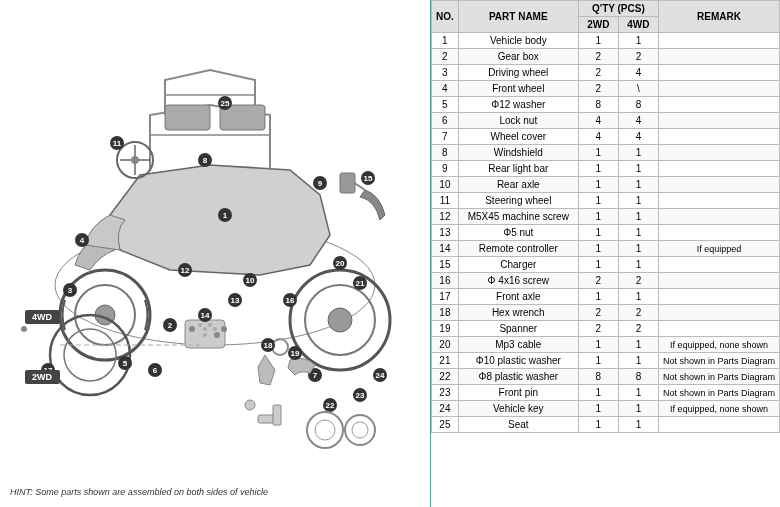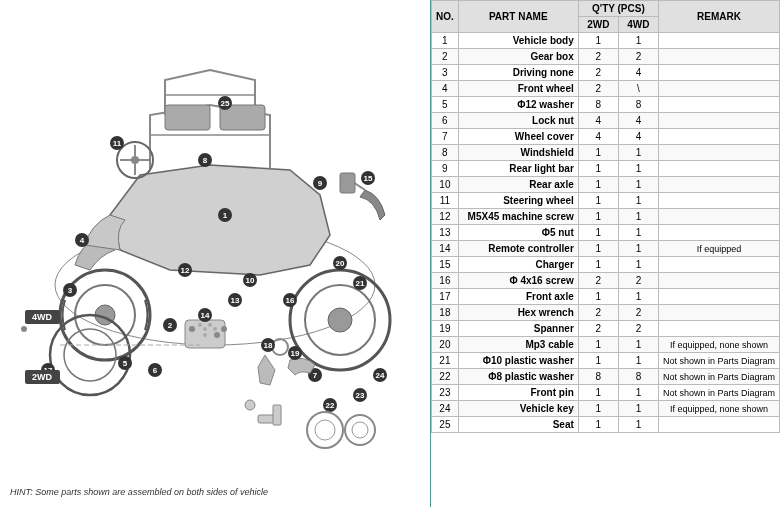--- a/index.html
+++ b/index.html
@@ -65,21 +65,21 @@
       text-align: center;
       white-space: nowrap;
     }
     th {
       font-weight: bold;
       font-size: 10px;
     }
     .th-no { width: 22px; }
     .th-partname { width: 120px; text-align: center; }
     .th-remark { width: 110px; margin-left: 41px; }
-    .td-partname { text-align: right; font-weight: bold; }
+    .td-partname { text-align: center; }
     .td-remark { text-align: center; font-size: 9px; }
     .qty-header {
       background: #e8e8e8;
     }
     tr:nth-child(even) { background: #f9f9f9; }
     tr:nth-child(odd) { background: #fff; }
     thead tr { background: #e0e0e0 !important; }
     .header-row-1 th, .header-row-2 th { background: #e0e0e0; }
   </style>
 </head>
@@ -274,21 +274,21 @@
           </tr>
           <tr>
             <td>2</td>
             <td class="td-partname">Gear box</td>
             <td>2</td>
             <td>2</td>
             <td class="td-remark"></td>
           </tr>
           <tr>
             <td>3</td>
-            <td class="td-partname">Driving none</td>
+            <td class="td-partname">Driving wheel</td>
             <td>2</td>
             <td>4</td>
             <td class="td-remark"></td>
           </tr>
           <tr>
             <td>4</td>
             <td class="td-partname">Front wheel</td>
             <td>2</td>
             <td>\</td>
             <td class="td-remark"></td>

